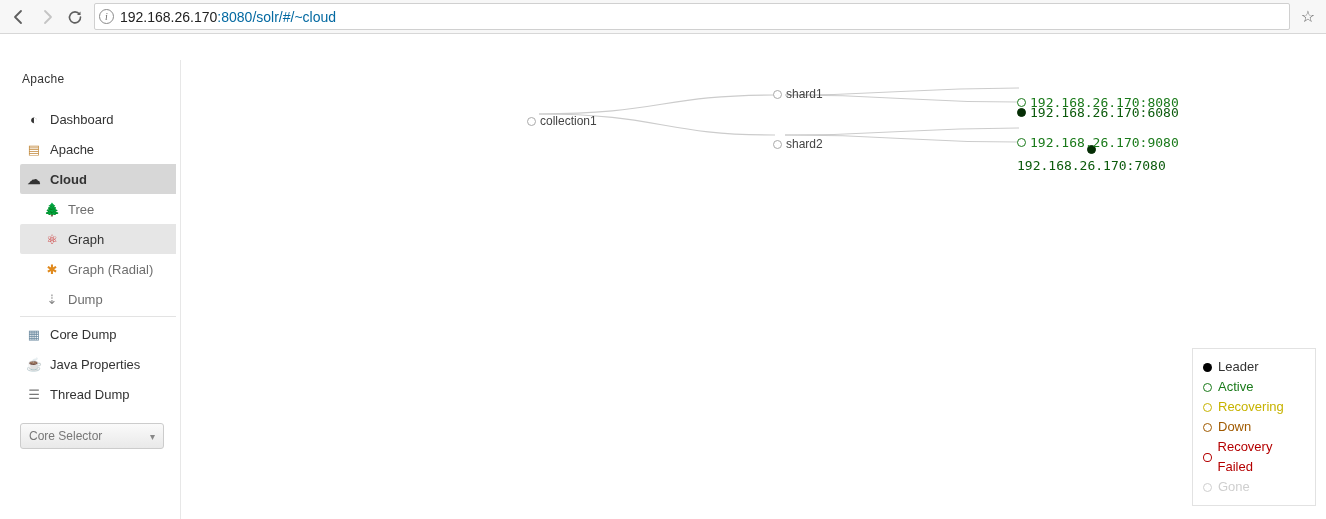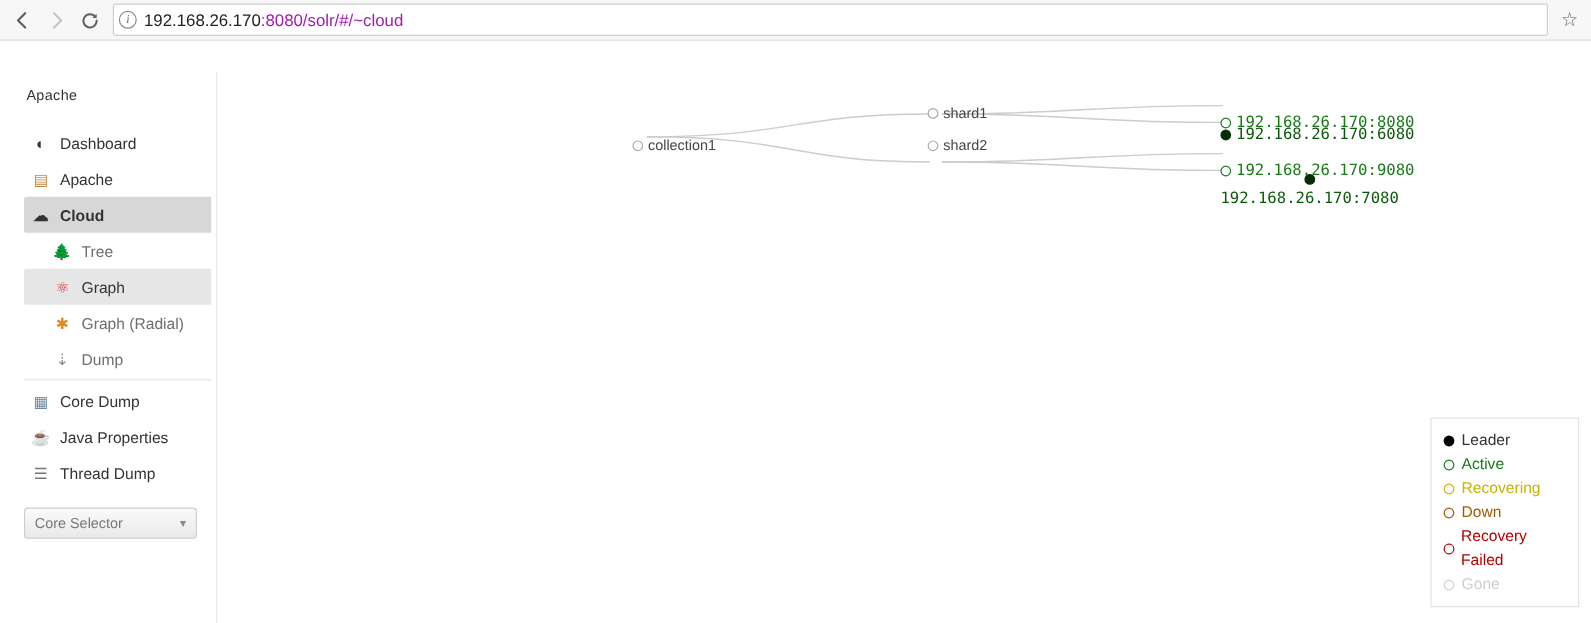--- a/index.html
+++ b/index.html
@@ -4,21 +4,21 @@
 <style>
   * { box-sizing: border-box; margin: 0; padding: 0; }
   html, body { height: 100%; font-family: "Segoe UI", Arial, Helvetica, sans-serif; font-size: 13px; color:#333; background:#fff;}
   
   .browser-bar { height: 34px; border-bottom: 1px solid #d7d7d7; display:flex; align-items:center; padding:0 6px; gap:2px; background:#f7f7f7;}
   .nav-icon { width:26px; height:26px; display:flex; align-items:center; justify-content:center; color:#5f5f5f; border-radius:13px;}
   .nav-icon.disabled { color:#bdbdbd;}
   .address-box { flex:1; height:27px; border:1px solid #d0d0d0; background:#fff; border-radius:2px; display:flex; align-items:center; padding:0 6px 0 4px; margin:0 4px;}
   .info-circle{ width:15px;height:15px;border:1.3px solid #8a8a8a;border-radius:50%;display:flex;align-items:center;justify-content:center;color:#6b6b6b;font-size:10px;font-family:Georgia,serif;font-style:italic;margin-right:6px;}
   .url-text { font-size:14px; color:#222; white-space:nowrap;}
-  .url-text .dim{color:#a21caf;}
+  .url-text .dim{color:#0369a1;}
   .star-icon { color:#606060; font-size:16px; width:24px;text-align:center;}
   
   .page-blank-strip{height:26px;background:#fff;}
   .page-container{display:flex;min-height:calc(100% - 60px);}
   
   .sidebar{width:176px; padding-left:20px;}
   .logo-block{padding:12px 0 18px 2px;}
   .logo-apache{font-size:12px;color:#333;letter-spacing:0.3px;}
   .logo-row{display:flex; align-items:center; gap:6px;}
   .logo-solr{font-family:Georgia,'Times New Roman',serif;font-weight:bold;font-size:40px;color:#262626;line-height:0.95;}
@@ -169,21 +169,21 @@
 
       <div class="g-node" style="left:346px;top:54px;">
         <span class="dot"></span>
         <span>collection1</span>
       </div>
 
       <div class="g-node" style="left:592px;top:27px;">
         <span class="dot"></span>
         <span>shard1</span>
       </div>
-      <div class="g-node" style="left:592px;top:54px;">
+      <div class="g-node" style="left:592px;top:77px;">
         <span class="dot"></span>
         <span>shard2</span>
       </div>
 
       <div class="g-node replica leader" style="left:836px;top:21px;">
         <span class="dot"></span>
         <span>192.168.26.170:6080</span>
       </div>
       <div class="g-node replica active" style="left:836px;top:35px;">
         <span class="dot"></span>

